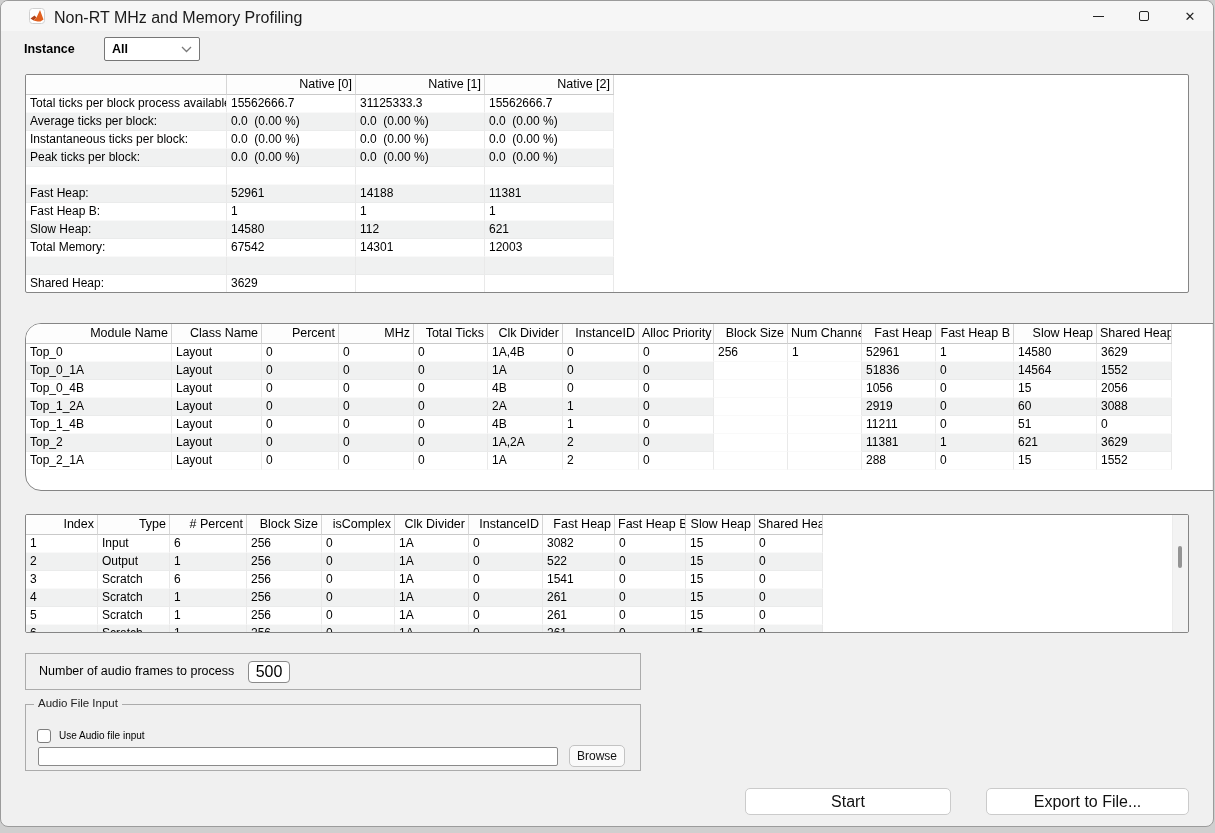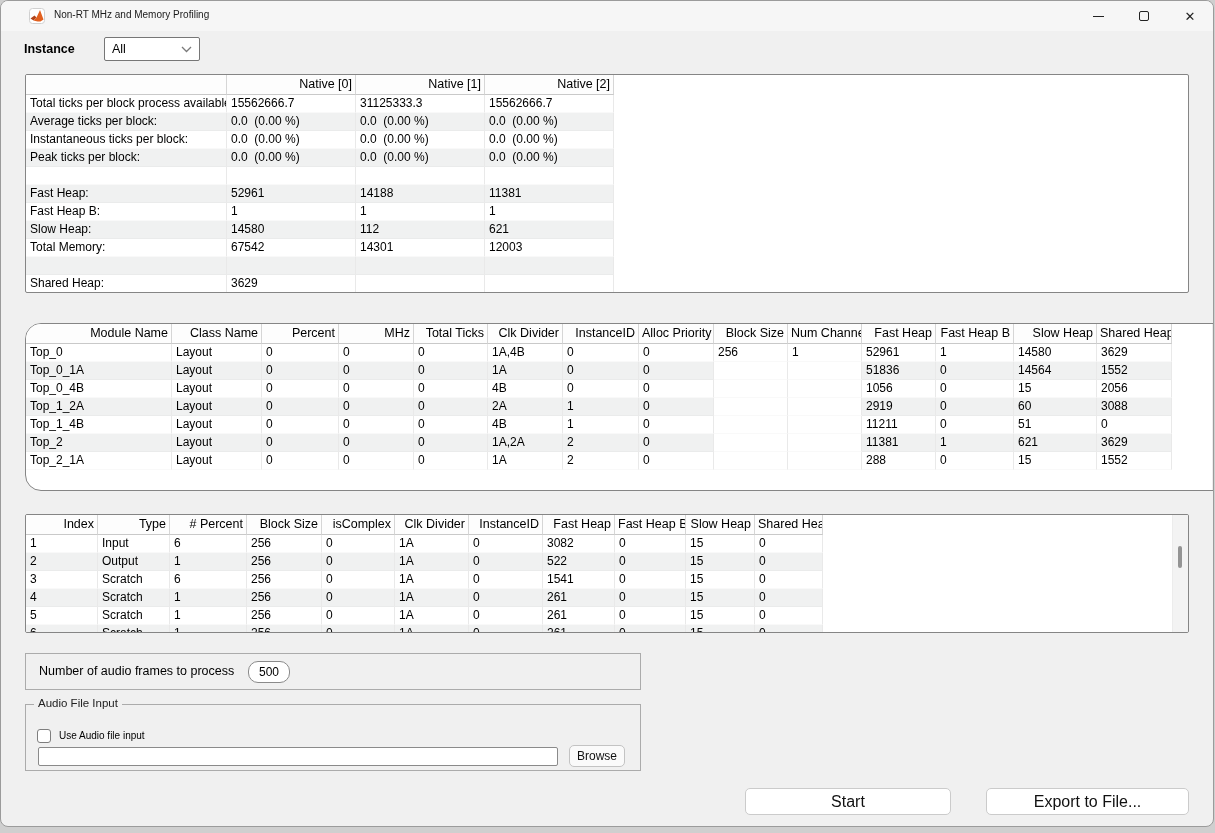--- a/index.html
+++ b/index.html
@@ -18,34 +18,34 @@
     border-radius:8px;
     overflow:hidden;
   }
   
   .titlebar {
     position:absolute; left:0; top:0; right:0; height:30px;
     background:#f6f6f6;
     display:flex; align-items:center;
   }
   .titlebar .app-icon { position:absolute; left:28px; top:7px; width:16px; height:16px; }
-  .titlebar .title { position:absolute; left:53px; top:8px; font-size:10px; color:#1a1a1a; white-space:pre; }
+  .titlebar .title { position:absolute; left:53px; top:8px; font-size:16px; color:#1a1a1a; white-space:pre; }
   .win-controls { position:absolute; right:0; top:0; height:30px; display:flex; }
   .win-btn { width:46px; height:30px; display:flex; align-items:center; justify-content:center; }
   .glyph-min { width:11px; height:0; border-top:1.4px solid #222; }
   .glyph-max { width:10px; height:10px; border:1.3px solid #222; border-radius:2px; }
   .glyph-close { font-size:13px; color:#222; line-height:1; }
   
   .instance-label { position:absolute; left:23px; top:41px; font-weight:bold; font-size:12.5px; }
   .dropdown {
     position:absolute; left:103px; top:36px; width:96px; height:24px;
     background:#fff; border:1px solid #767676; border-radius:2px;
     display:flex; align-items:center;
   }
-  .dropdown .dd-value { font-weight:normal; font-size:12.5px; padding-left:7px; flex:1; }
+  .dropdown .dd-value { font-weight:bold; font-size:12.5px; padding-left:7px; flex:1; }
   .dropdown svg { margin-right:7px; }
   
   .tblwrap {
     position:absolute; background:#fff;
     border:1px solid #858585; border-radius:2px;
     overflow:hidden;
   }
   .tblwrap table { border-collapse:separate; border-spacing:0; table-layout:fixed; }
   .tblwrap th {
     height:20px; line-height:19px; padding:0 3px;
@@ -70,22 +70,22 @@
     background:#949494; border-radius:2px;
   }
   
   .frames-panel {
     position:absolute; left:24px; top:652px; width:616px; height:37px;
     border:1px solid #ababab;
   }
   .frames-label { position:absolute; left:13px; top:10px; font-size:12.5px; }
   .frames-input {
     position:absolute; left:222px; top:7px; width:42px; height:22px;
-    border:1px solid #8a8a8a; border-radius:10px; background:#fff;
-    font-family:"Liberation Sans", sans-serif; font-size:12px; text-align:center;
+    border:1px solid #8a8a8a; border-radius:4px; background:#fff;
+    font-family:"Liberation Sans", sans-serif; font-size:16px; text-align:center;
   }
   .audio-group {
     position:absolute; left:24px; top:703px; width:616px; height:67px;
     border:1px solid #ababab;
   }
   .audio-legend {
     position:absolute; left:8px; top:-8px; padding:0 4px;
     background:#f0f0f0; font-size:11.5px; color:#222;
   }
   .checkbox {

